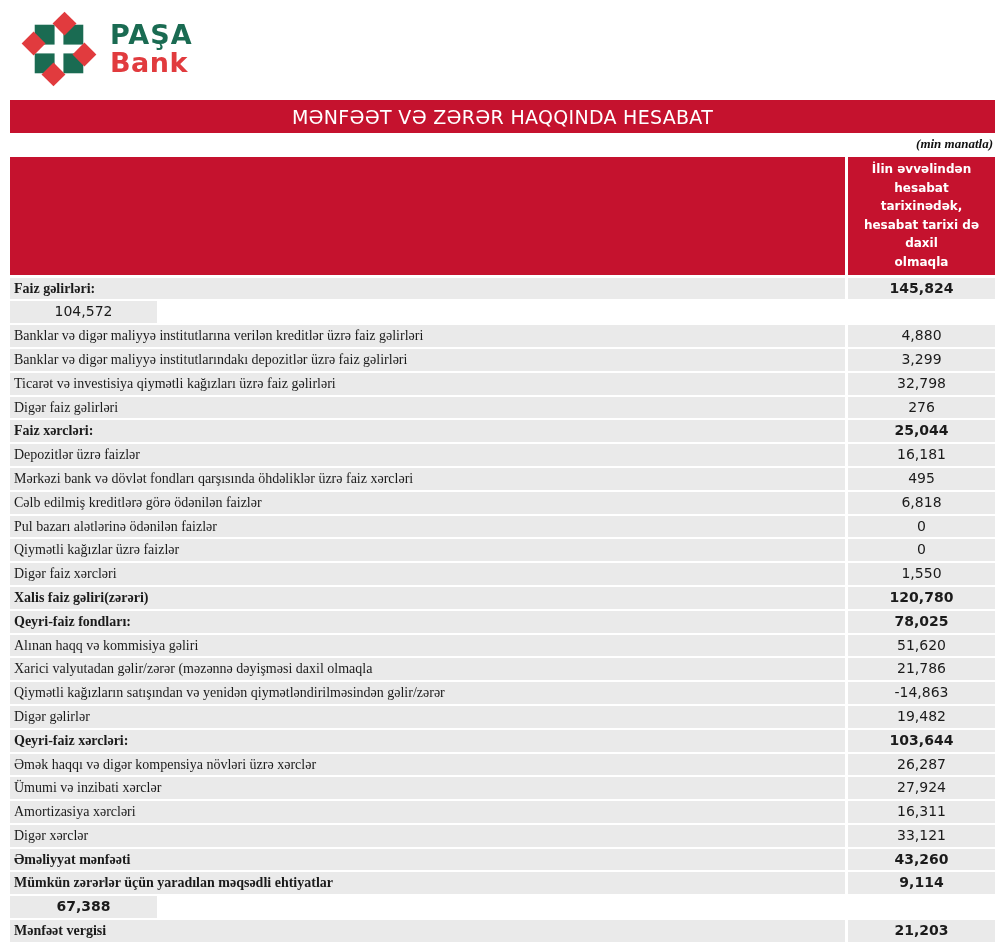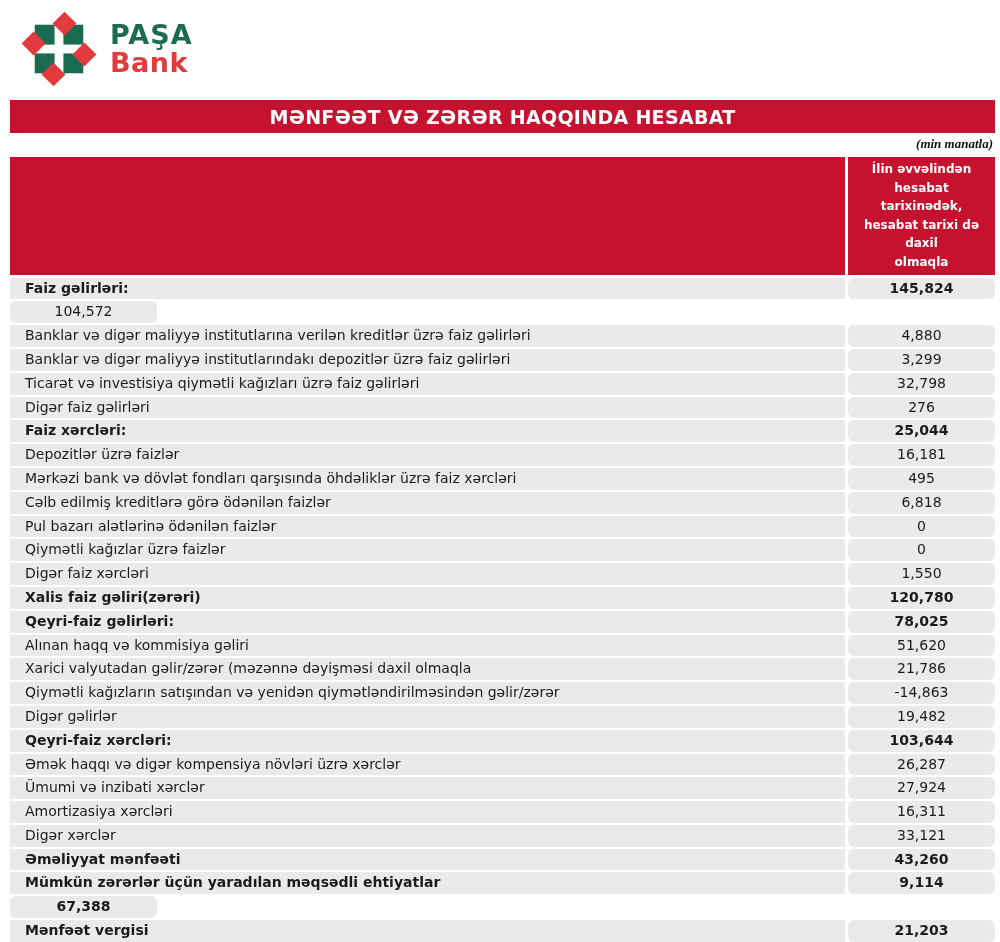--- a/index.html
+++ b/index.html
@@ -29,21 +29,21 @@
   }
   .logo-text .l2{
     color:var(--logo-red);font-weight:700;font-size:27px;letter-spacing:0.5px;
   }
   .title-bar{
     margin:10px 0 0 10px;width:985px;height:33px;
     background:var(--header-red);
     display:flex;align-items:center;justify-content:center;
   }
   .title-bar span{
-    color:#ffffff;font-weight:700;font-size:19px;letter-spacing:0.3px;
+    color:#ffffff;font-weight:400;font-size:19px;letter-spacing:0.3px;
   }
   .unit-note{
     margin-left:10px;width:985px;height:21px;
     display:flex;align-items:center;justify-content:flex-end;
     font-family:"Liberation Serif","DejaVu Serif",serif;
     font-style:italic;font-weight:700;font-size:13px;color:#111;
     padding-right:2px;
   }
   .fin-table{margin:3px 0 0 10px;width:985px;}
   .thead{display:flex;gap:3px;}
@@ -54,27 +54,26 @@
     width:147px;flex:0 0 147px;background:var(--header-red);
     color:#ffffff;font-weight:700;font-size:12px;line-height:1.55;
     display:flex;align-items:center;justify-content:center;text-align:center;
     white-space:pre-line;padding:3px 14px;min-height:78px;
   }
   .tbody{margin-top:3px;}
   .trow{display:flex;gap:3px;margin-bottom:2px;}
   .trow .cell-label{
     flex:1;background:var(--row-gray);
     font-size:14px;line-height:21.8px;height:21.8px;
-    padding-left:15px;white-space:nowrap;overflow:hidden;
+    padding-left:4px;white-space:nowrap;overflow:hidden;font-family:Liberation Serif, serif;
   }
   .trow .cell-value{
     width:147px;flex:0 0 147px;background:var(--row-gray);
     font-size:14px;line-height:21.8px;height:21.8px;
     text-align:center;
-    border-radius:6px;
   }
   .trow.bold .cell-label,.trow.bold .cell-value{font-weight:700;}
   .trow.total .cell-label,.trow.total .cell-value{
     background:var(--total-gray);
     border-top:1px solid #8f8f8f;border-bottom:1px solid #8f8f8f;
     height:23.8px;line-height:21.8px;
   }
 </style>
 </head>
 <body>
@@ -162,21 +161,21 @@
       </div>
       <div class="trow">
         <div class="cell-label">Digər faiz xərcləri</div>
         <div class="cell-value">1,550</div>
       </div>
       <div class="trow bold">
         <div class="cell-label">Xalis faiz gəliri(zərəri)</div>
         <div class="cell-value">120,780</div>
       </div>
       <div class="trow bold">
-        <div class="cell-label">Qeyri-faiz gəlirləri:</div>
+        <div class="cell-label">Qeyri-faiz fondları:</div>
         <div class="cell-value">78,025</div>
       </div>
       <div class="trow">
         <div class="cell-label">Alınan haqq və kommisiya gəliri</div>
         <div class="cell-value">51,620</div>
       </div>
       <div class="trow">
         <div class="cell-label">Xarici valyutadan gəlir/zərər (məzənnə dəyişməsi daxil olmaqla</div>
         <div class="cell-value">21,786</div>
       </div>

